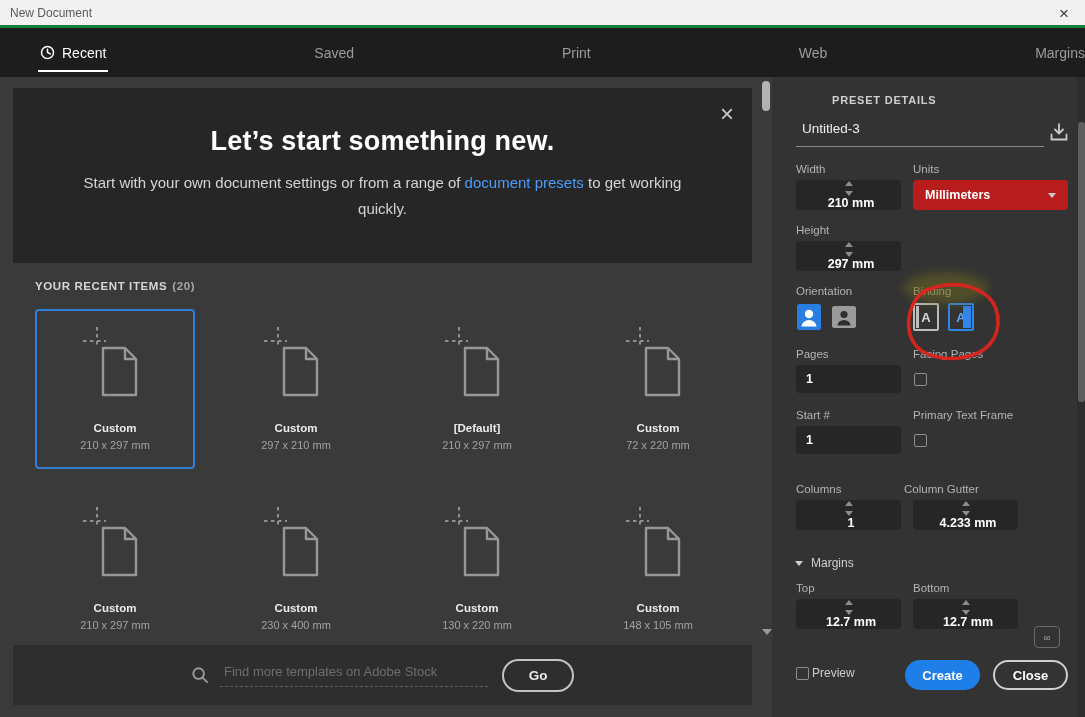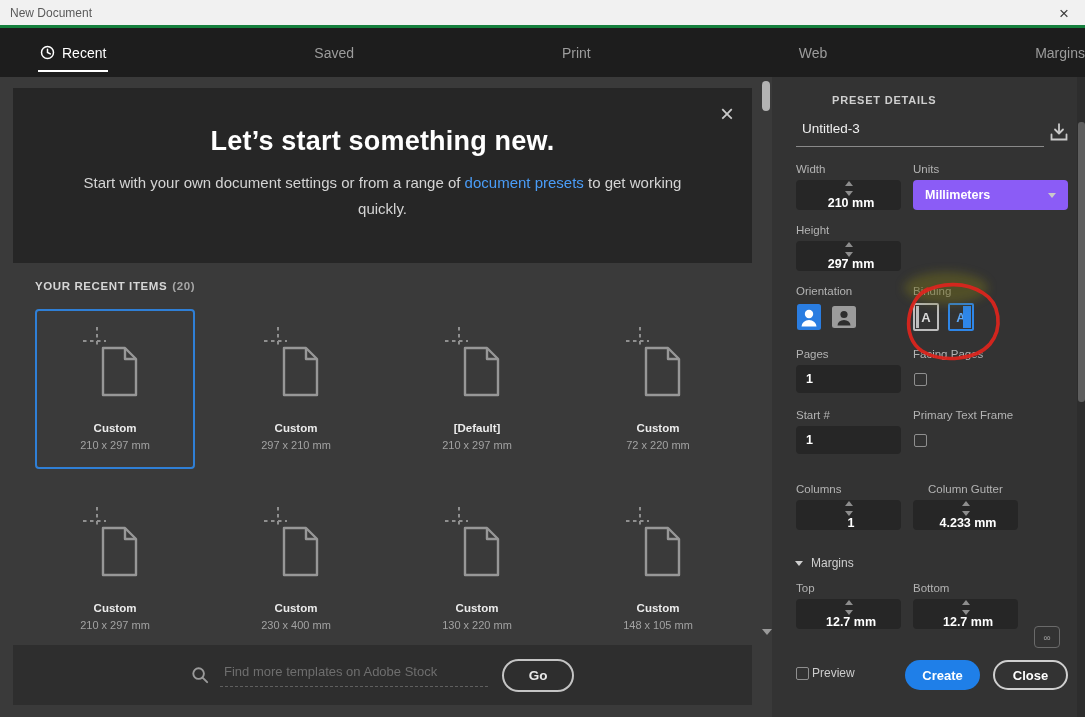--- a/index.html
+++ b/index.html
@@ -125,21 +125,21 @@
   .tri-up { width:0; height:0; border-left:4px solid transparent; border-right:4px solid transparent; border-bottom:5px solid #8d8d8d; }
   .tri-dn { width:0; height:0; border-left:4px solid transparent; border-right:4px solid transparent; border-top:5px solid #8d8d8d; }
   .stepper .val { font-size:12.5px; font-weight:bold; color:#ffffff; margin-left:5px; }
   .numbox {
     position:absolute; width:105px; height:28px; background:#262626; border-radius:4px;
     display:flex; align-items:center; padding-left:10px;
     font-size:12.5px; font-weight:bold; color:#ffffff; cursor:text;
   }
   .dropdown {
     position:absolute; left:141px; top:103px; width:155px; height:30px;
-    background:#8b5cf6; border-radius:4px; display:flex; align-items:center;
+    background:#b91c1c; border-radius:4px; display:flex; align-items:center;
     justify-content:space-between; padding:0 12px; cursor:pointer;
   }
   .dropdown .val { font-size:12.5px; font-weight:bold; color:#ffffff; }
   .dd-chev { width:0; height:0; border-left:4.5px solid transparent; border-right:4.5px solid transparent; border-top:5px solid #c9c9c9; }
   .icon-row { position:absolute; display:flex; gap:9px; }
   .orient-btn { cursor:pointer; display:block; }
   .bind-btn {
     width:26px; height:28px; border:2px solid #bdbdbd; border-radius:2px;
     position:relative; display:flex; align-items:center; justify-content:center;
     color:#d8d8d8; font-size:13px; font-weight:bold; cursor:pointer; background:transparent;
@@ -382,21 +382,21 @@
   <div class="fld-label" style="left:141px; top:271px;">Facing Pages</div>
   <div class="numbox" style="left:24px; top:288px;">1</div>
   <div class="cb" style="left:142px; top:296px;"></div>
 
   <div class="fld-label" style="left:24px; top:332px;">Start #</div>
   <div class="fld-label" style="left:141px; top:332px;">Primary Text Frame</div>
   <div class="numbox" style="left:24px; top:349px;">1</div>
   <div class="cb" style="left:142px; top:357px;"></div>
 
   <div class="fld-label" style="left:24px; top:406px;">Columns</div>
-  <div class="fld-label" style="left:156px; top:406px;">Column Gutter</div>
+  <div class="fld-label" style="left:132px; top:406px;">Column Gutter</div>
   <div class="stepper" style="left:24px; top:423px;">
     <div class="spin">
         <div class="tri-up"></div>
         <div class="tri-dn"></div>
       </div>
     <div class="val">1</div>
   </div>
   <div class="stepper" style="left:141px; top:423px;">
     <div class="spin">
         <div class="tri-up"></div>

